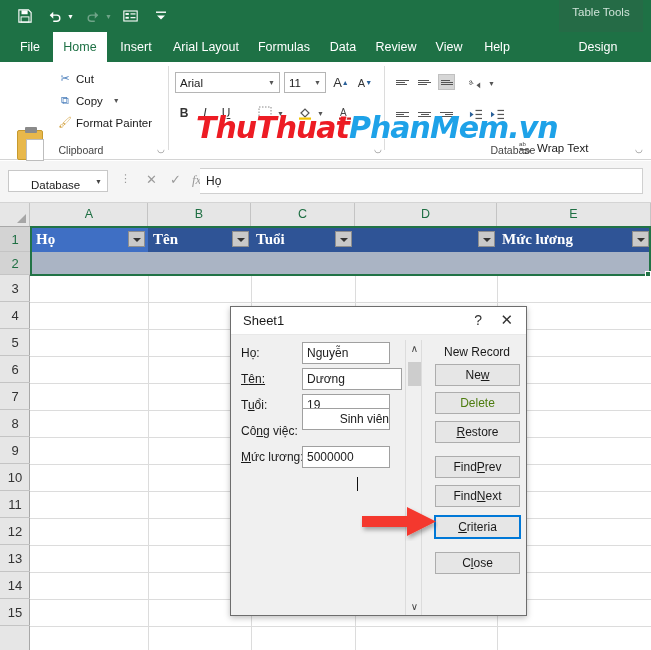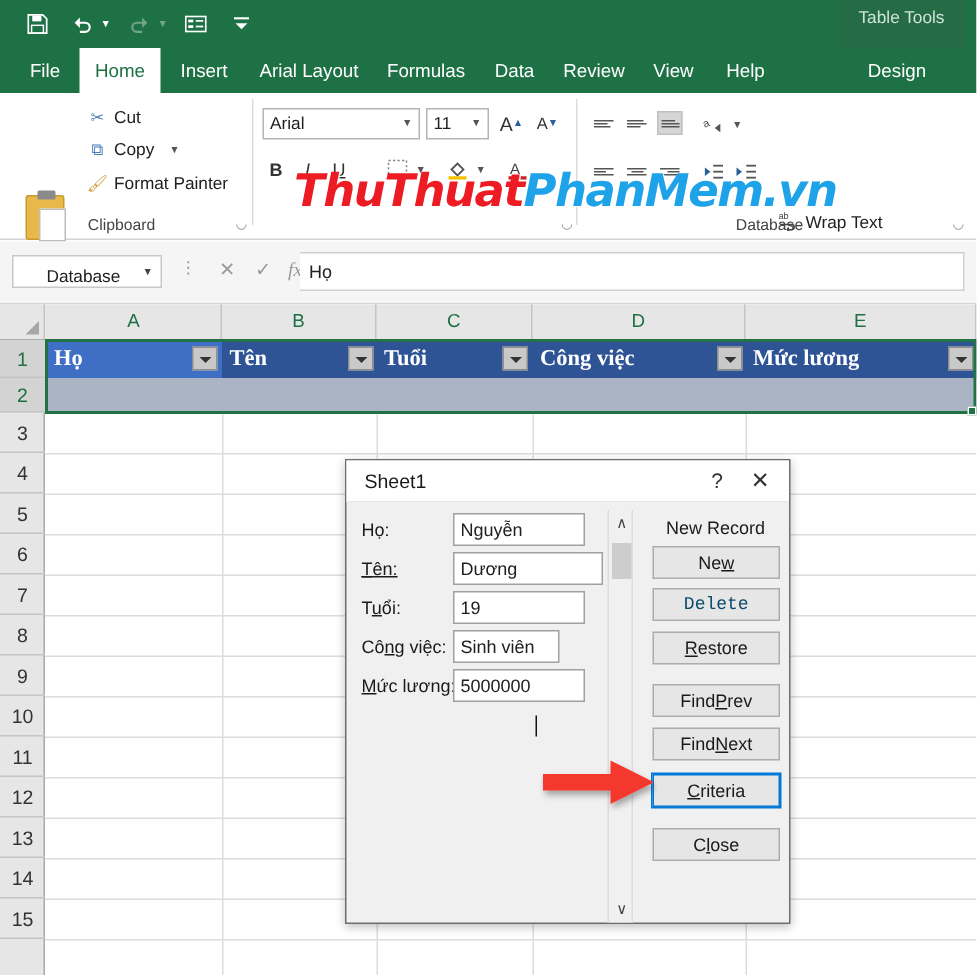--- a/index.html
+++ b/index.html
@@ -219,21 +219,21 @@
 
   #new-record-lbl {
     position:absolute; left:196px; top:38px; width:100px; text-align:center;
     font-size:12px; color:#1a1a1a;
   }
   .dbtn {
     position:absolute; left:205px; width:85px; height:22px;
     background:#e6e6e6; border:1px solid #adadad; font-size:12px;
     display:flex; align-items:center; justify-content:center; color:#1a1a1a;
   }
-  .dbtn.disabled { color:#0c4a6e;font-family:Liberation Mono, monospace; }
+  .dbtn.disabled { color:#4d7c0f; }
   .dbtn.focused { background:#e6e6e6; border:1px solid #0078d7; outline:1px solid #0078d7; }
   .u { text-decoration:underline; }
 
   
   #arrow { position:absolute; left:360px; top:505px; width:78px; height:36px; z-index:60; }
 </style>
 </head>
 <body>
 
 <div id="titlebar"></div>
@@ -513,21 +513,20 @@
   <div class="hline" style="top:315px;"></div>
   <div class="hline" style="top:342px;"></div>
   <div class="hline" style="top:369px;"></div>
   <div class="hline" style="top:396px;"></div>
   <div class="hline" style="top:423px;"></div>
 
   <div id="tbl-hdr"></div>
   <div class="th first" style="left:31px;  width:117px;">Họ</div>
   <div class="th" style="left:148px; width:103px;">Tên</div>
   <div class="th" style="left:251px; width:104px;">Tuổi</div>
-  <div class="th" style="left:355px; width:142px;">Công việc</div>
   <div class="th" style="left:497px; width:154px;">Mức lương</div>
 
   <div class="filter-btn" style="left:128px;"></div>
   <div class="filter-btn" style="left:232px;"></div>
   <div class="filter-btn" style="left:335px;"></div>
   <div class="filter-btn" style="left:478px;"></div>
   <div class="filter-btn" style="left:632px;"></div>
 
   <div id="tbl-row2"></div>
   <div id="sel-border"></div>
@@ -557,21 +556,21 @@
 
 <div class="f-input" style="left:302px; top:342px; width:88px; z-index:51;">
   <span>Nguyễn</span>
 </div>
 <div class="f-input" style="left:302px; top:368px; width:100px; z-index:51;">
   <span>Dương</span>
 </div>
 <div class="f-input" style="left:302px; top:394px; width:88px; z-index:51;">
   <span>19</span>
 </div>
-<div class="f-input" style="left:302px; top:420px; width:71px; z-index:51;">
+<div class="f-input" style="left:302px; top:408px; width:88px; z-index:51;justify-content:flex-end;">
   <span>Sinh viên</span>
 </div>
 <div class="f-input" style="left:302px; top:446px; width:88px; z-index:51;">
   <span>5000000</span>
 </div>
 <div id="caret-bar"></div>
 
 <div class="dbtn" style="left:435px; top:364px; z-index:51;">Ne<span class="u">w</span></div>
 <div class="dbtn disabled" style="left:435px; top:392px; z-index:51;">
     <span>Delete</span>

